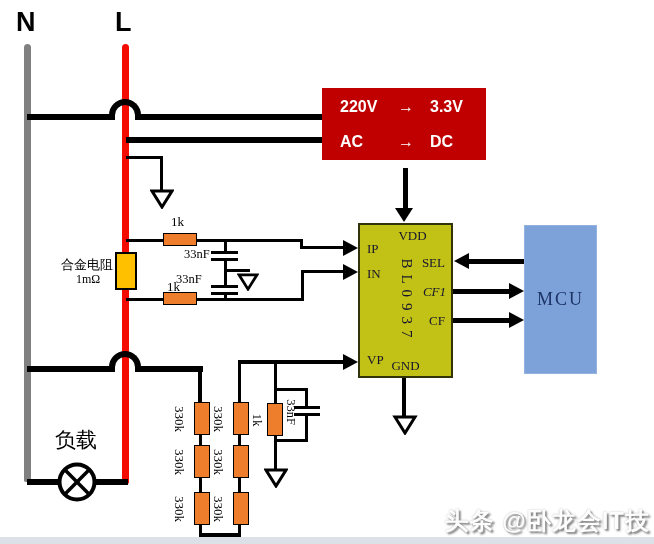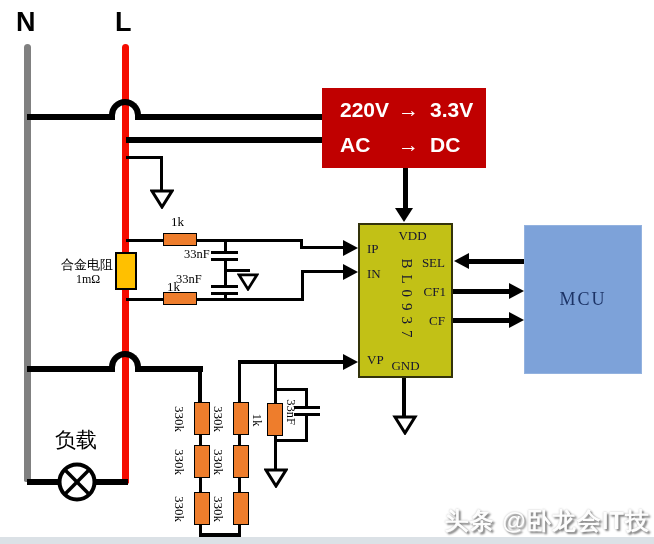--- a/index.html
+++ b/index.html
@@ -19,33 +19,33 @@
   .hop{ position:absolute; width:32px; height:21px; border:6px solid #000; border-bottom:none;
         border-radius:16px 16px 0 0; background:transparent; }
   .res-h{ position:absolute; width:34px; height:13px; background:#ee7d2c; border:1.5px solid #000; }
   .res-v{ position:absolute; width:16px; height:33px; background:#ee7d2c; border:1.5px solid #000; }
   .arr-r{ position:absolute; width:0; height:0; border-top:8px solid transparent;
           border-bottom:8px solid transparent; border-left:15px solid #000; }
   .arr-l{ position:absolute; width:0; height:0; border-top:8px solid transparent;
           border-bottom:8px solid transparent; border-right:15px solid #000; }
   .arr-d{ position:absolute; width:0; height:0; border-left:9px solid transparent;
           border-right:9px solid transparent; border-top:14px solid #000; }
-  .power-box{ position:absolute; left:322px; top:88px; width:164px; height:80px; background:#c00000;
+  .power-box{ position:absolute; left:322px; top:88px; width:164px; height:72px; background:#c00000;
               color:#fff; font-family:"Liberation Sans","DejaVu Sans",sans-serif;
-              font-weight:bold; font-size:21px; }
+              font-weight:bold; font-size:16px; }
   .power-row{ position:absolute; left:18px; display:flex; align-items:center; }
   .power-row .t1{ width:58px; }
   .power-row .t2{ width:32px; }
   .chip{ position:absolute; left:358px; top:223px; width:95px; height:155px;
          background:#c2c116; border:2px solid #33330a; }
   .chip .pin{ position:absolute; font-size:13px; color:#141430; line-height:1; }
   .chip-name{ position:absolute; left:50%; top:50%;
               transform:translate(-50%,-50%) rotate(90deg);
               font-size:15px; letter-spacing:6px; color:#141430; white-space:nowrap; }
-  .mcu{ position:absolute; left:524px; top:225px; width:118px; height:149px;
+  .mcu{ position:absolute; left:524px; top:225px; width:73px; height:149px;
         background:#7da2d9; border:1px solid #93b2df; display:flex; align-items:center; justify-content:center; }
   .mcu-label{ font-size:18px; letter-spacing:2px; color:#1c3366; }
   .shunt{ position:absolute; left:115px; top:252px; width:22px; height:38px;
           background:#ffc000; border:2.5px solid #000; }
   .plate{ position:absolute; width:27px; height:3px; background:#000; }
   .watermark{ position:absolute; left:420px; top:505px; width:230px; text-align:right;
               font-family:"Liberation Sans","DejaVu Sans",sans-serif; font-weight:bold;
               font-size:24px; letter-spacing:1px; color:#fdfdfd;
               text-shadow:2px 2px 2px #858585, 0 0 2px #bdbdbd; }
   .bottom-strip{ position:absolute; left:0; top:537px; width:654px; height:7px; background:#dbe1e6; }
@@ -119,21 +119,21 @@
   <div class="plate" style="left:211px; top:285px;"></div>
   <div class="plate" style="left:211px; top:292px;"></div>
   <div class="lbl" style="left:176px; top:273px; font-size:12.5px;">33nF</div>
   <div class="wire" style="left:224px; top:295px; width:3px; height:6px;"></div>
 
   <div class="chip">
     <div class="pin" style="left:14px; right:0; top:4px; text-align:center;">VDD</div>
     <div class="pin" style="left:7px; top:17px;">IP</div>
     <div class="pin" style="left:7px; top:42px;">IN</div>
     <div class="pin" style="right:6px; top:31px;">SEL</div>
-    <div class="pin" style="right:5px; top:60px;">CF1</div>
+    <div class="pin" style="right:5px; top:60px;font-style:italic;">CF1</div>
     <div class="pin" style="right:6px; top:89px;">CF</div>
     <div class="pin" style="left:7px; top:128px;text-align:center;">VP</div>
     <div class="pin" style="left:0; right:0; bottom:4px; text-align:center;">GND</div>
     <div class="chip-name">BL0937</div>
   </div>
 
   <div class="wire" style="left:402px; top:378px; width:3.5px; height:38px;"></div>
   <svg class="abs" style="left:392px; top:415px;" width="26" height="20" viewBox="0 0 24 20">
     <polygon points="2,2 22,2 12,18" fill="#fff" stroke="#000" stroke-width="3"></polygon>
   </svg>

